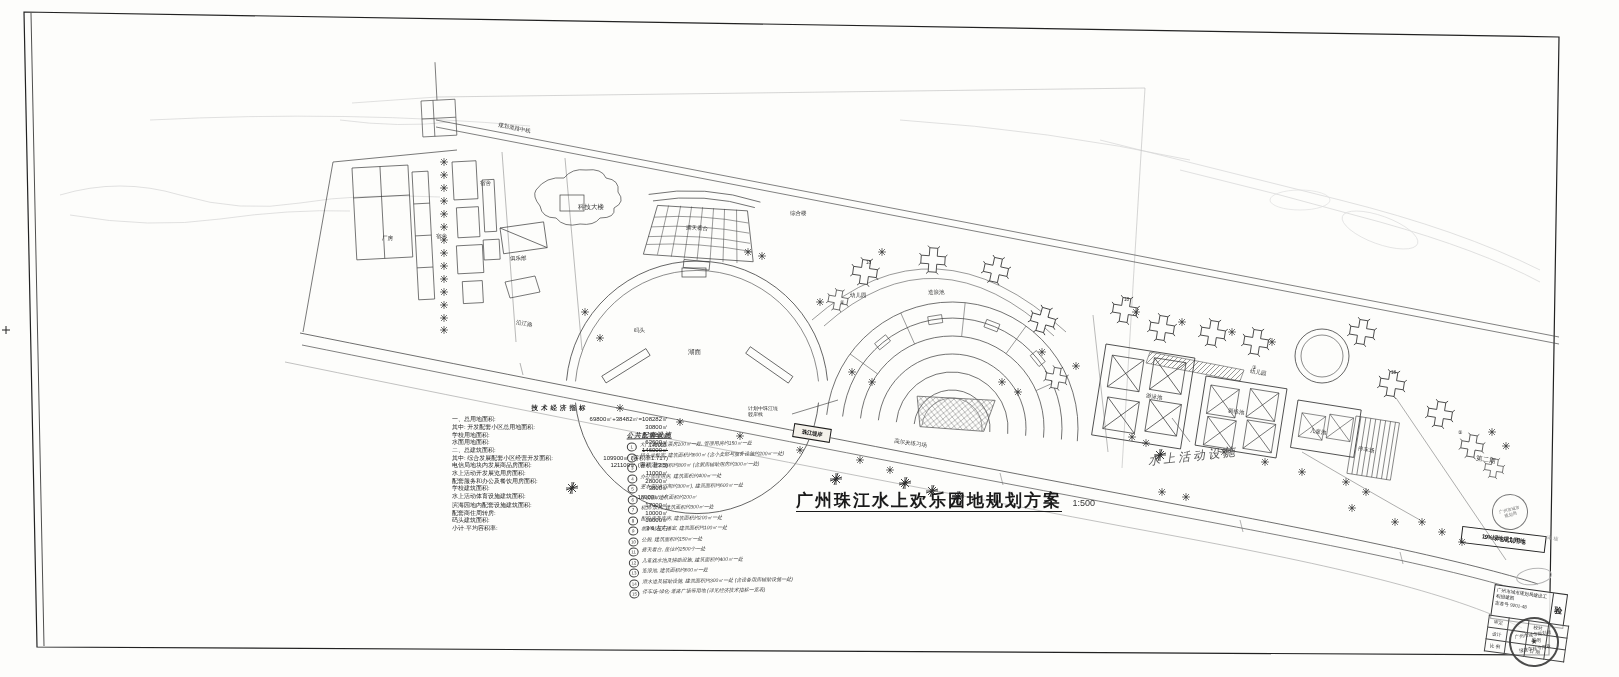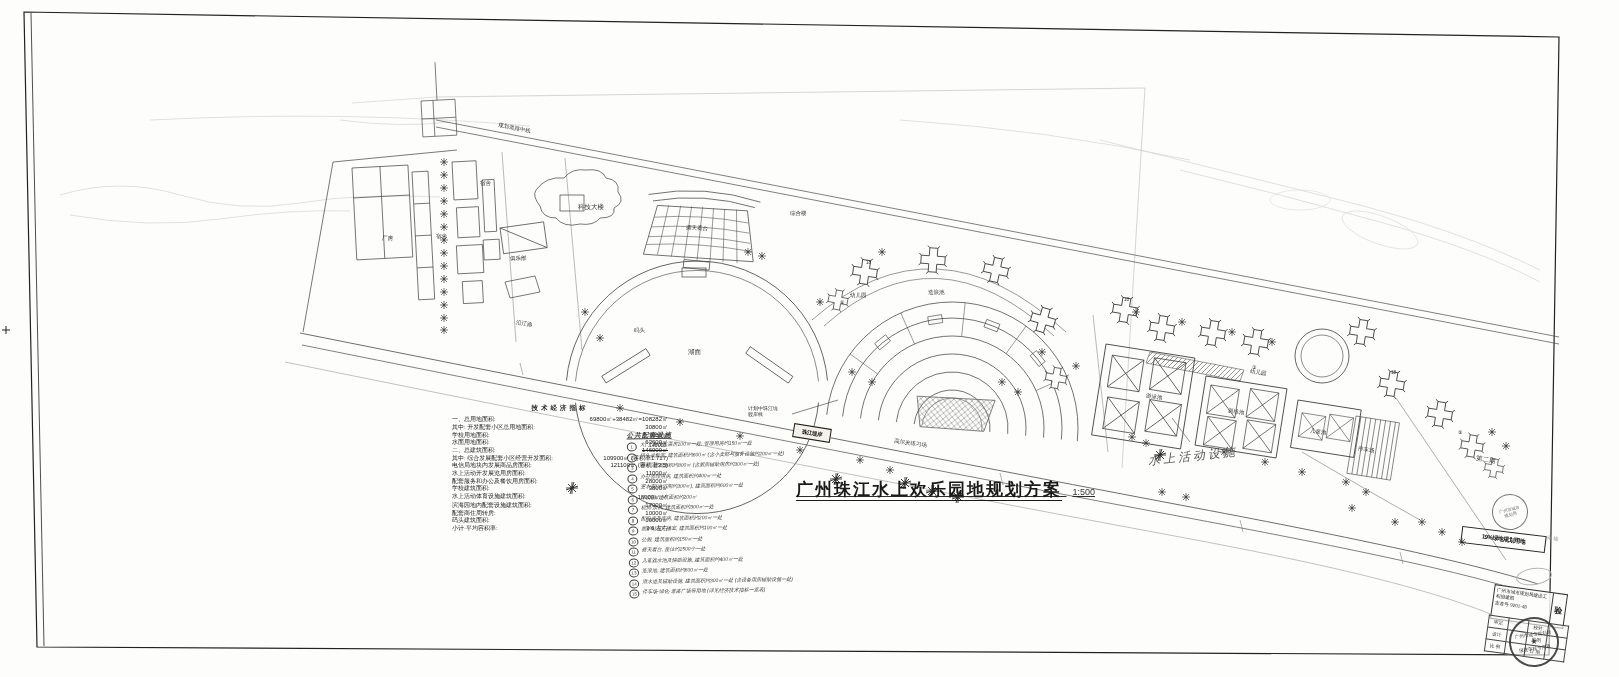--- a/index.html
+++ b/index.html
@@ -22,21 +22,21 @@
   .legend{left:628px;top:430px;width:178px;font-size:5px;line-height:1.15;color:#3c3c3c;
           font-style:italic;transform:rotate(-1deg);}
   .legend .hd{font-size:6.5px;font-weight:bold;border-bottom:1px solid #444;display:inline-block;
               margin-bottom:3px;letter-spacing:1px;}
   .lg-item{display:flex;margin-bottom:1.5px;}
   .lg-num{flex:0 0 8px;height:7px;width:7px;border:0.7px solid #3c3c3c;border-radius:50%;
           font-size:4.5px;line-height:7px;text-align:center;font-style:normal;margin-right:3px;}
   .lg-txt{flex:1;}
 
   
-  .main-title{left:796px;top:478px;white-space:nowrap;text-decoration:underline;}
+  .main-title{left:796px;top:489px;white-space:nowrap;}
   .main-title .t{font-size:17px;font-weight:bold;letter-spacing:2px;color:#1a1a1a;
                  border-bottom:1.5px solid #1a1a1a;padding-bottom:1px;font-family:"Liberation Serif", serif;}
   .main-title .s{font-size:9px;color:#333;margin-left:6px;}
 
   
   .hand-note{left:1148px;top:448px;font-size:12px;letter-spacing:3px;color:#555;
              font-style:italic;transform:rotate(-6deg);}
 
   
   .embank{left:748px;top:406px;font-size:5px;line-height:1.15;color:#222;}

